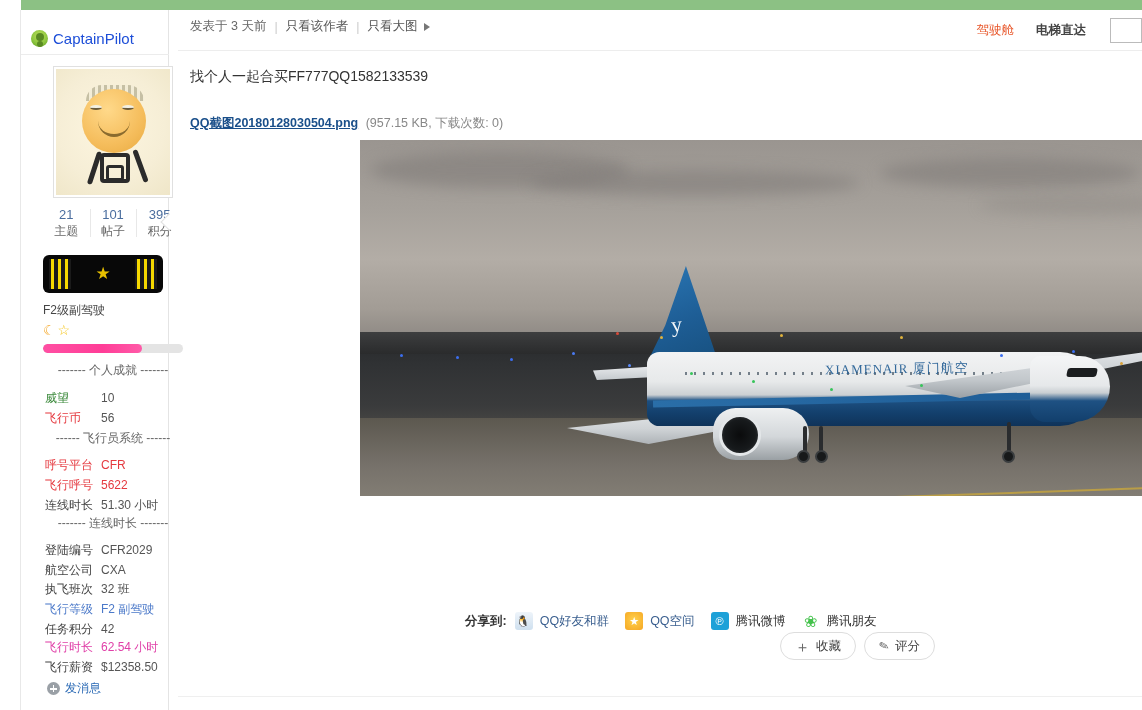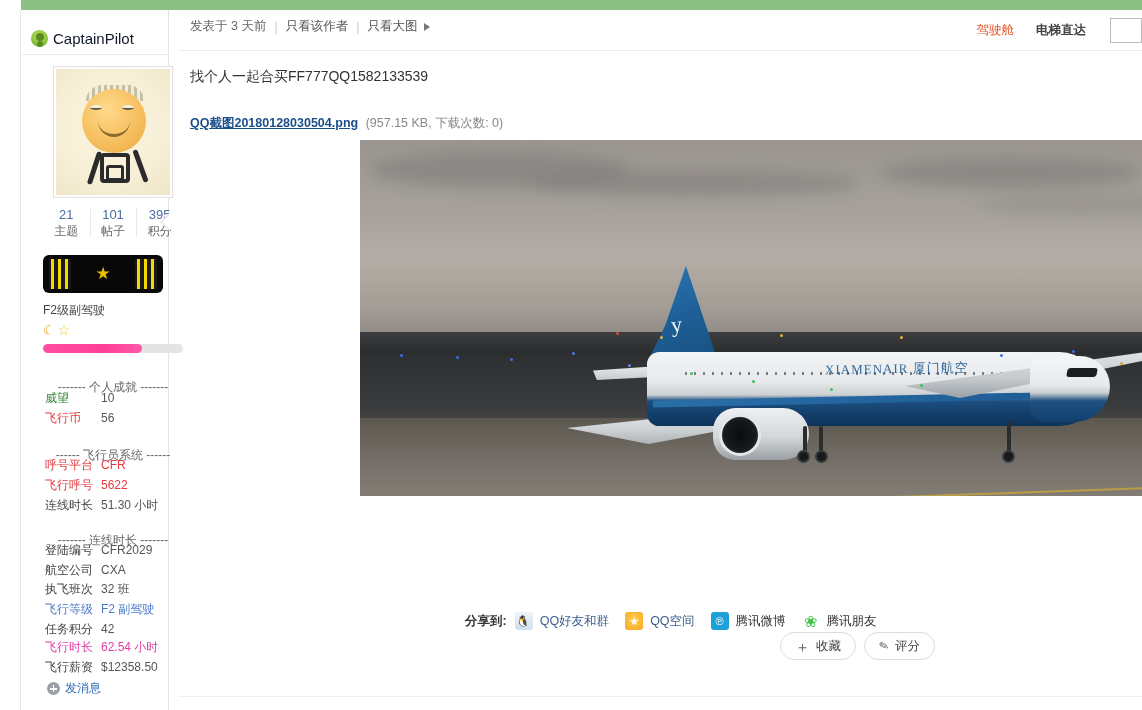--- a/index.html
+++ b/index.html
@@ -42,21 +42,21 @@
     background: radial-gradient(circle at 50% 35%, #bfe05a 0%, #8dc63f 55%, #5c9a1f 100%);
     position:relative; flex:none; margin-right:5px;
   }
   .user-ico::after{
     content:""; position:absolute; left:4.5px; top:3px;
     width:8px; height:8px; border-radius:50%;
     background:#5a8a22;
     box-shadow: 0 7px 0 -1px #5a8a22;
   }
   .username {
-    font-size:15px; color:#0f172a; font-family:"Liberation Sans", sans-serif;
+    font-size:15px; color:#1d4ed8; font-family:"Liberation Sans", sans-serif;
     white-space:nowrap;
   }
   .uname-underline {
     position:absolute; left:0; top:44px; width:148px; height:1px; background:#ececec;
   }
 
   
   .avatar-box {
     position:absolute; left:32px; top:56px; width:120px; height:132px;
     border:1px solid #e0e0e0; background:#fff; padding:2px;
@@ -140,21 +140,21 @@
     background:#e4e4e4; border-radius:5px; overflow:hidden;
   }
   .progress-fill {
     height:100%; width:71%; border-radius:5px;
     background:linear-gradient(90deg,#ff4fa3 0%, #ff3d97 60%, #ff5aa8 100%);
   }
 
   
   .sec-hdr {
     position:absolute; left:22px; width:140px; text-align:center;
-    font-size:12px; color:#666; white-space:nowrap;margin-top:17px;
+    font-size:12px; color:#666; white-space:nowrap;
   }
   .kvrow { position:absolute; left:24px; width:142px; font-size:12px; white-space:nowrap; }
   .kvrow .k { display:inline-block; width:56px; }
   .kvrow .v { color:#555; }
 
   .msg-btn {
     position:absolute; left:26px; top:670px; font-size:12px; color:#2b6ab5;
     display:flex; align-items:center; gap:5px; cursor:pointer;
   }
   .plus-ico {

